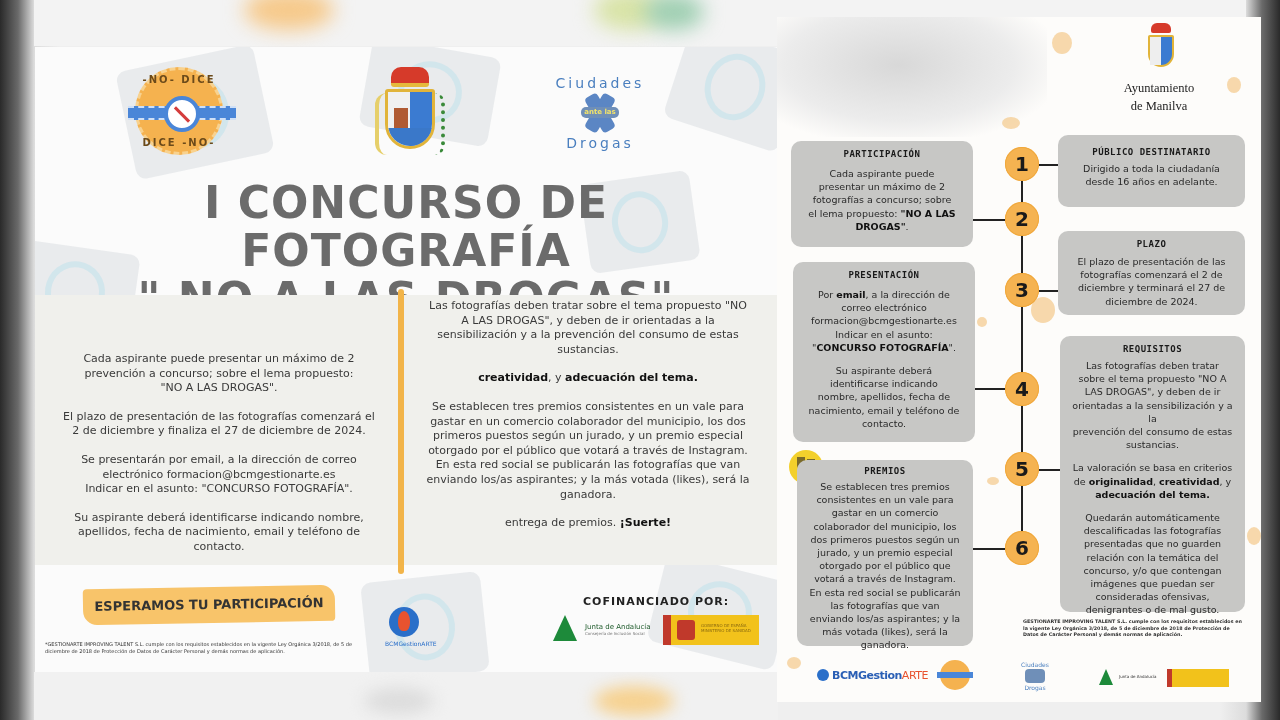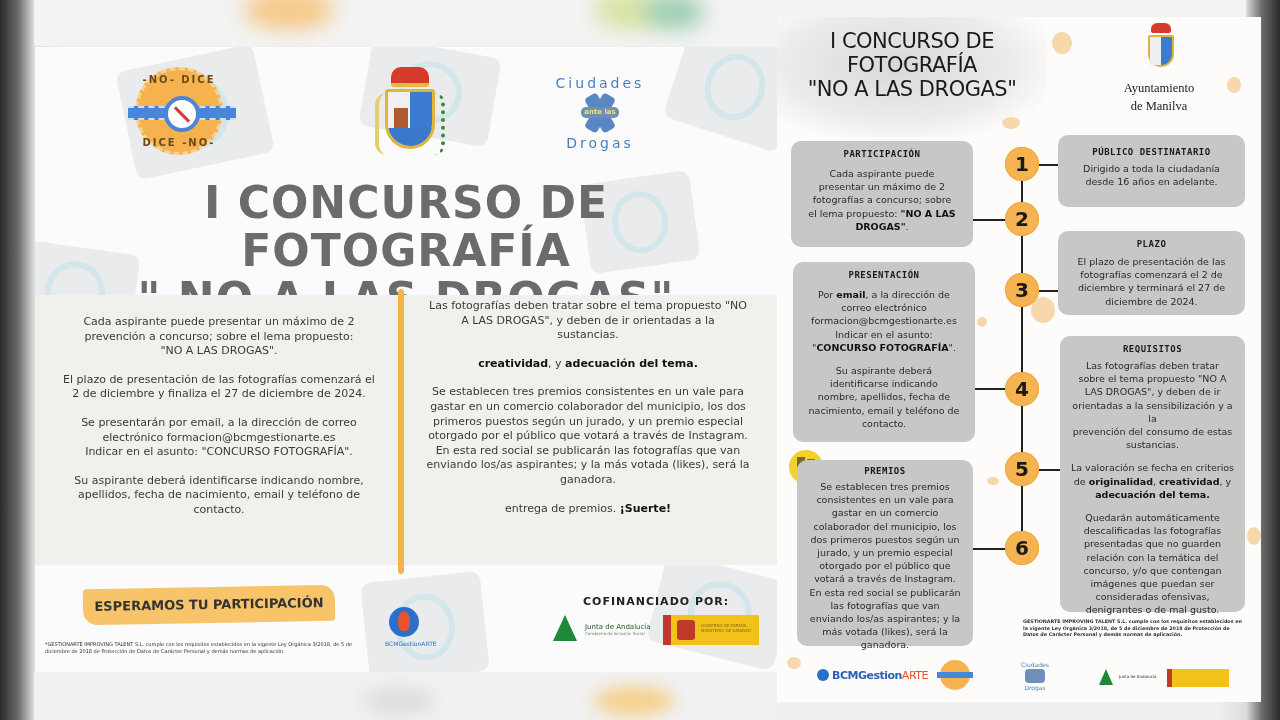--- a/index.html
+++ b/index.html
@@ -99,21 +99,21 @@
     letter-spacing: 1px;
   }
   .left-panel {
     position: absolute; left: 0; top: 248px; width: 742px; height: 270px;
     background: #f0f0ec;
   }
   .left-col, .right-col {
     position: absolute; top: 20px; text-align: center;
     font: 11px "DejaVu Sans", sans-serif; color: #3a3a3a; line-height: 14.6px;
   }
-  .left-col { left: 8px; width: 352px; }
+  .left-col { left: 8px; width: 352px; margin-top: 37px; }
   .right-col { left: 372px; width: 362px; top: 4px; }
   .left-col p, .right-col p { margin-bottom: 14px; }
   .left-col p span, .right-col p span { display: block; }
   .right-col b { color: #111; font-weight: bold; }
   .divider-orange {
     position: absolute; left: 363px; top: 242px; width: 6px; height: 285px; background: #f2b449; border-radius: 3px;
   }
   .esperamos {
     position: absolute; left: 48px; top: 540px; width: 252px; height: 36px;
     background: #f8c46a; border-radius: 4px 14px 4px 14px; transform: rotate(-1deg);
@@ -277,20 +277,21 @@
         <span>Su aspirante deberá identificarse indicando nombre,</span>
         <span>apellidos, fecha de nacimiento, email y teléfono de</span>
         <span>contacto.</span>
       </p>
     </div>
 
     <div class="right-col">
       <p>
         <span>Las fotografías deben tratar sobre el tema propuesto "NO</span>
         <span>A LAS DROGAS", y deben de ir orientadas a la</span>
+        <span>sensibilización y a la prevención del consumo de estas</span>
         <span>sustancias.</span>
       </p>
       <p>
         <span style="display:block"><b>creatividad</b><i style="font-style:normal">, y </i><b>adecuación del tema.</b></span>
       </p>
       <p>
         <span>Se establecen tres premios consistentes en un vale para</span>
         <span>gastar en un comercio colaborador del municipio, los dos</span>
         <span>primeros puestos según un jurado, y un premio especial</span>
         <span>otorgado por el público que votará a través de Instagram.</span>
@@ -334,25 +335,20 @@
   <div class="grey-cloud"></div>
   <div class="splat" style="left:275px;top:15px;width:20px;height:22px;"></div>
   <div class="splat" style="left:450px;top:60px;width:14px;height:16px;"></div>
   <div class="splat" style="left:225px;top:100px;width:18px;height:12px;"></div>
   <div class="splat" style="left:254px;top:280px;width:24px;height:26px;"></div>
   <div class="splat" style="left:200px;top:300px;width:10px;height:10px;"></div>
   <div class="splat" style="left:210px;top:460px;width:12px;height:8px;"></div>
   <div class="splat" style="left:470px;top:510px;width:14px;height:18px;"></div>
   <div class="splat" style="left:10px;top:640px;width:14px;height:12px;"></div>
 
-  <div class="r-title">
-    <div>I CONCURSO DE</div>
-    <div>FOTOGRAFÍA</div>
-    <div>"NO A LAS DROGAS"</div>
-  </div>
   <div class="r-shield">
     <div class="crown"></div>
       <div class="body"></div>
   </div>
   <div class="ayto">
     <div>Ayuntamiento</div>
     <div>de Manilva</div>
   </div>
 
   <div class="timeline-line"></div>
@@ -415,21 +411,21 @@
     <div class="h" style="margin-bottom:5px;">REQUISITOS</div>
     <p>
       <span class="l">Las fotografías deben tratar</span>
       <span class="l">sobre el tema propuesto "NO A</span>
       <span class="l">LAS DROGAS", y deben de ir</span>
       <span class="l">orientadas a la sensibilización y a la</span>
       <span class="l">prevención del consumo de estas</span>
       <span class="l">sustancias.</span>
     </p>
     <p>
-      <span class="l">La valoración se fecha en criterios</span>
+      <span class="l">La valoración se basa en criterios</span>
       <span class="l"><i style="font-style:normal">de </i><b>originalidad</b><i style="font-style:normal">, </i><b>creatividad</b><i style="font-style:normal">, y</i></span>
       <span class="l"><b>adecuación del tema.</b></span>
     </p>
     <p>
       <span class="l">Quedarán automáticamente</span>
       <span class="l">descalificadas las fotografías</span>
       <span class="l">presentadas que no guarden</span>
       <span class="l">relación con la temática del</span>
       <span class="l">concurso, y/o que contengan</span>
       <span class="l">imágenes que puedan ser</span>

